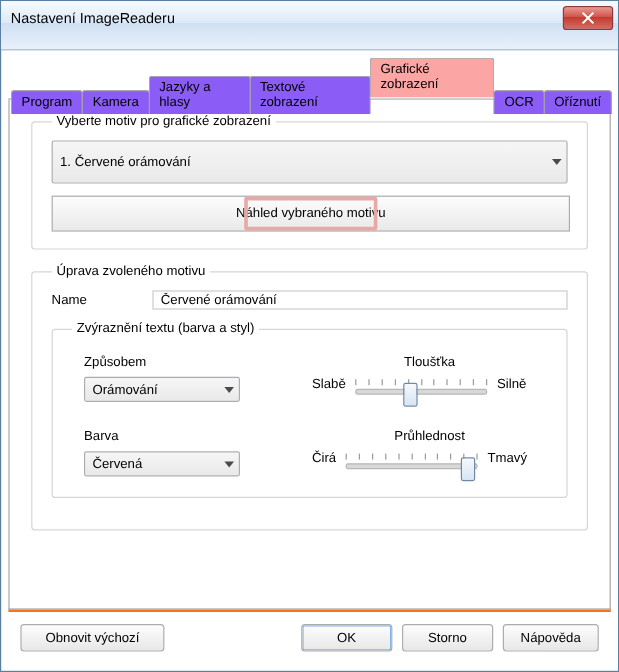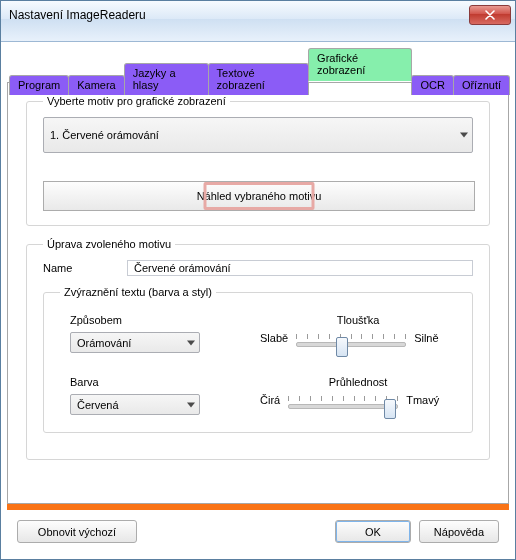--- a/index.html
+++ b/index.html
@@ -4,45 +4,45 @@
 <style>
 html,body{margin:0;padding:0;font-family:"Segoe UI",Tahoma,sans-serif;font-size:11px;color:#000;background:#fff}
 .window{width:516px;height:560px;border:1px solid #5a7fa0;background:#fff;box-sizing:border-box;display:flex;flex-direction:column}
 .titlebar{height:28px;background:linear-gradient(#f7fbff,#dce9f7 45%,#cfe0f2 46%,#e8f1fb);display:flex;align-items:center;padding:0 4px 12px 8px;border-bottom:1px solid #9db8d4}
 .titlebar .title{flex:1;color:#000;font-size:12px}
 .close-btn{width:40px;height:18px;border:1px solid #8a3b3b;border-radius:3px;background:linear-gradient(#e89a92,#d1534a 45%,#c03b30 46%,#d86a60);display:flex;align-items:center;justify-content:center;cursor:default}
 .close-btn svg{width:10px;height:10px}
 .client{flex:1;padding:6px;display:flex;flex-direction:column;box-sizing:border-box}
 .tabs{display:flex;align-items:flex-end;border-bottom:1px solid #a7a7a7;padding-left:2px;gap:0}
 .tab{padding:3px 8px 4px;border:1px solid #a7a7a7;border-bottom:none;background:#8b5cf6;border-top-left-radius:3px;border-top-right-radius:3px;margin-right:-1px;position:relative;top:13px;cursor:default}
-.tab.active{background:#86efac;top:0;padding-bottom:5px;z-index:2;border-bottom:1px solid #fff}
+.tab.active{background:#fca5a5;top:0;padding-bottom:5px;z-index:2;border-bottom:1px solid #fff}
 .tabpage{flex:1;border:1px solid #a7a7a7;border-top:none;padding:12px 18px 8px;box-sizing:border-box}
 fieldset.groupbox{border:1px solid #d6d6d6;border-radius:3px;padding:10px 16px 14px;margin:0 0 12px}
 fieldset.groupbox>legend{padding:0 4px;color:#000}
 .combo{width:100%;height:36px;border:1px solid #abadb3;background:linear-gradient(#f6f6f6,#e9e9e9);display:flex;align-items:center;padding:0 6px;box-sizing:border-box;border-radius:2px;position:relative;cursor:default}
 .combo .arrow{position:absolute;right:4px;top:50%;transform:translateY(-50%);width:0;height:0;border-left:4px solid transparent;border-right:4px solid transparent;border-top:5px solid #4b4b4b}
-.bigbtn{width:100%;height:28px;border:1px solid #acacac;background:linear-gradient(#fdfdfd,#e9e9e9);display:flex;align-items:center;justify-content:center;margin-top:28px;cursor:default}
+.bigbtn{width:100%;height:28px;border:1px solid #acacac;background:linear-gradient(#fdfdfd,#e9e9e9);display:flex;align-items:center;justify-content:center;margin-top:10px;cursor:default}
 .bigbtn .lbl{position:relative;display:inline-block;padding:2px 4px}
 .highlight-box{position:absolute;left:50%;top:50%;transform:translate(-50%,-50%);width:105px;height:22px;border:3px solid #e7a9a5;border-radius:2px;pointer-events:none}
 .formrow{display:flex;align-items:center;gap:24px;margin-bottom:10px}
 .formrow label{width:60px;text-align:left}
 .textbox{flex:1;height:16px;border:1px solid #c8ccd4;padding:2px 6px;box-sizing:border-box;font:inherit}
 .sub-group{margin-top:6px}
 .grid{display:grid;grid-template-columns:170px 1fr;row-gap:20px;column-gap:20px;padding-left:10px;padding-top:6px}
 .col-left .lbl,.col-right .lbl{display:block;margin-bottom:6px}
 .small-combo{width:130px;height:21px;border:1px solid #abadb3;background:linear-gradient(#f6f6f6,#e9e9e9);display:flex;align-items:center;padding:0 6px;box-sizing:border-box;border-radius:2px;position:relative;cursor:default}
 .small-combo .arrow{position:absolute;right:4px;top:50%;transform:translateY(-50%);width:0;height:0;border-left:4px solid transparent;border-right:4px solid transparent;border-top:5px solid #4b4b4b}
 .slider-wrap{display:flex;align-items:flex-start;gap:8px}
 .slider-wrap .end{font-size:11px}
 .slider{position:relative;width:110px;height:24px}
 .slider .track{position:absolute;left:0;right:0;top:10px;height:3px;background:#d8d8d8;border:1px solid #b8b8b8;border-radius:2px}
 .slider .ticks{position:absolute;left:0;right:0;top:2px;display:flex;justify-content:space-between}
 .slider .ticks span{width:1px;height:5px;background:#9a9a9a}
 .slider .thumb{position:absolute;top:5px;width:10px;height:18px;background:linear-gradient(#f6f9fd,#d6e4f3);border:1px solid #6f89a6;border-radius:2px;transform:translateX(-50%)}
-.footer{border-top:6px solid #f97316;padding:10px 10px 10px;display:flex;align-items:center;gap:8px}
+.footer{border-top:2px solid #f97316;padding:10px 10px 10px;display:flex;align-items:center;gap:8px}
 .footer .spacer{flex:1}
 .btn{height:23px;border:1px solid #acacac;background:linear-gradient(#fdfdfd,#e7e7e7);border-radius:3px;padding:0 14px;display:flex;align-items:center;justify-content:center;cursor:default;font:inherit}
 .btn.wide{min-width:120px}
 .btn.default{box-shadow:0 0 0 1px #7eb4ea inset}
 </style>
 </head>
 <body>
 
 <div class="window">
   <div class="titlebar">
@@ -157,16 +157,17 @@
             </div>
           </div>
         </fieldset>
       </fieldset>
     </div>
 
     <div class="footer">
       <button class="btn wide">Obnovit výchozí</button>
       <span class="spacer"></span>
       <button class="btn default" style="min-width:76px">OK</button>
+      <button class="btn" style="min-width:76px">Storno</button>
       <button class="btn" style="min-width:76px">Nápověda</button>
     </div>
   </div>
 </div>
 
 </body></html>

